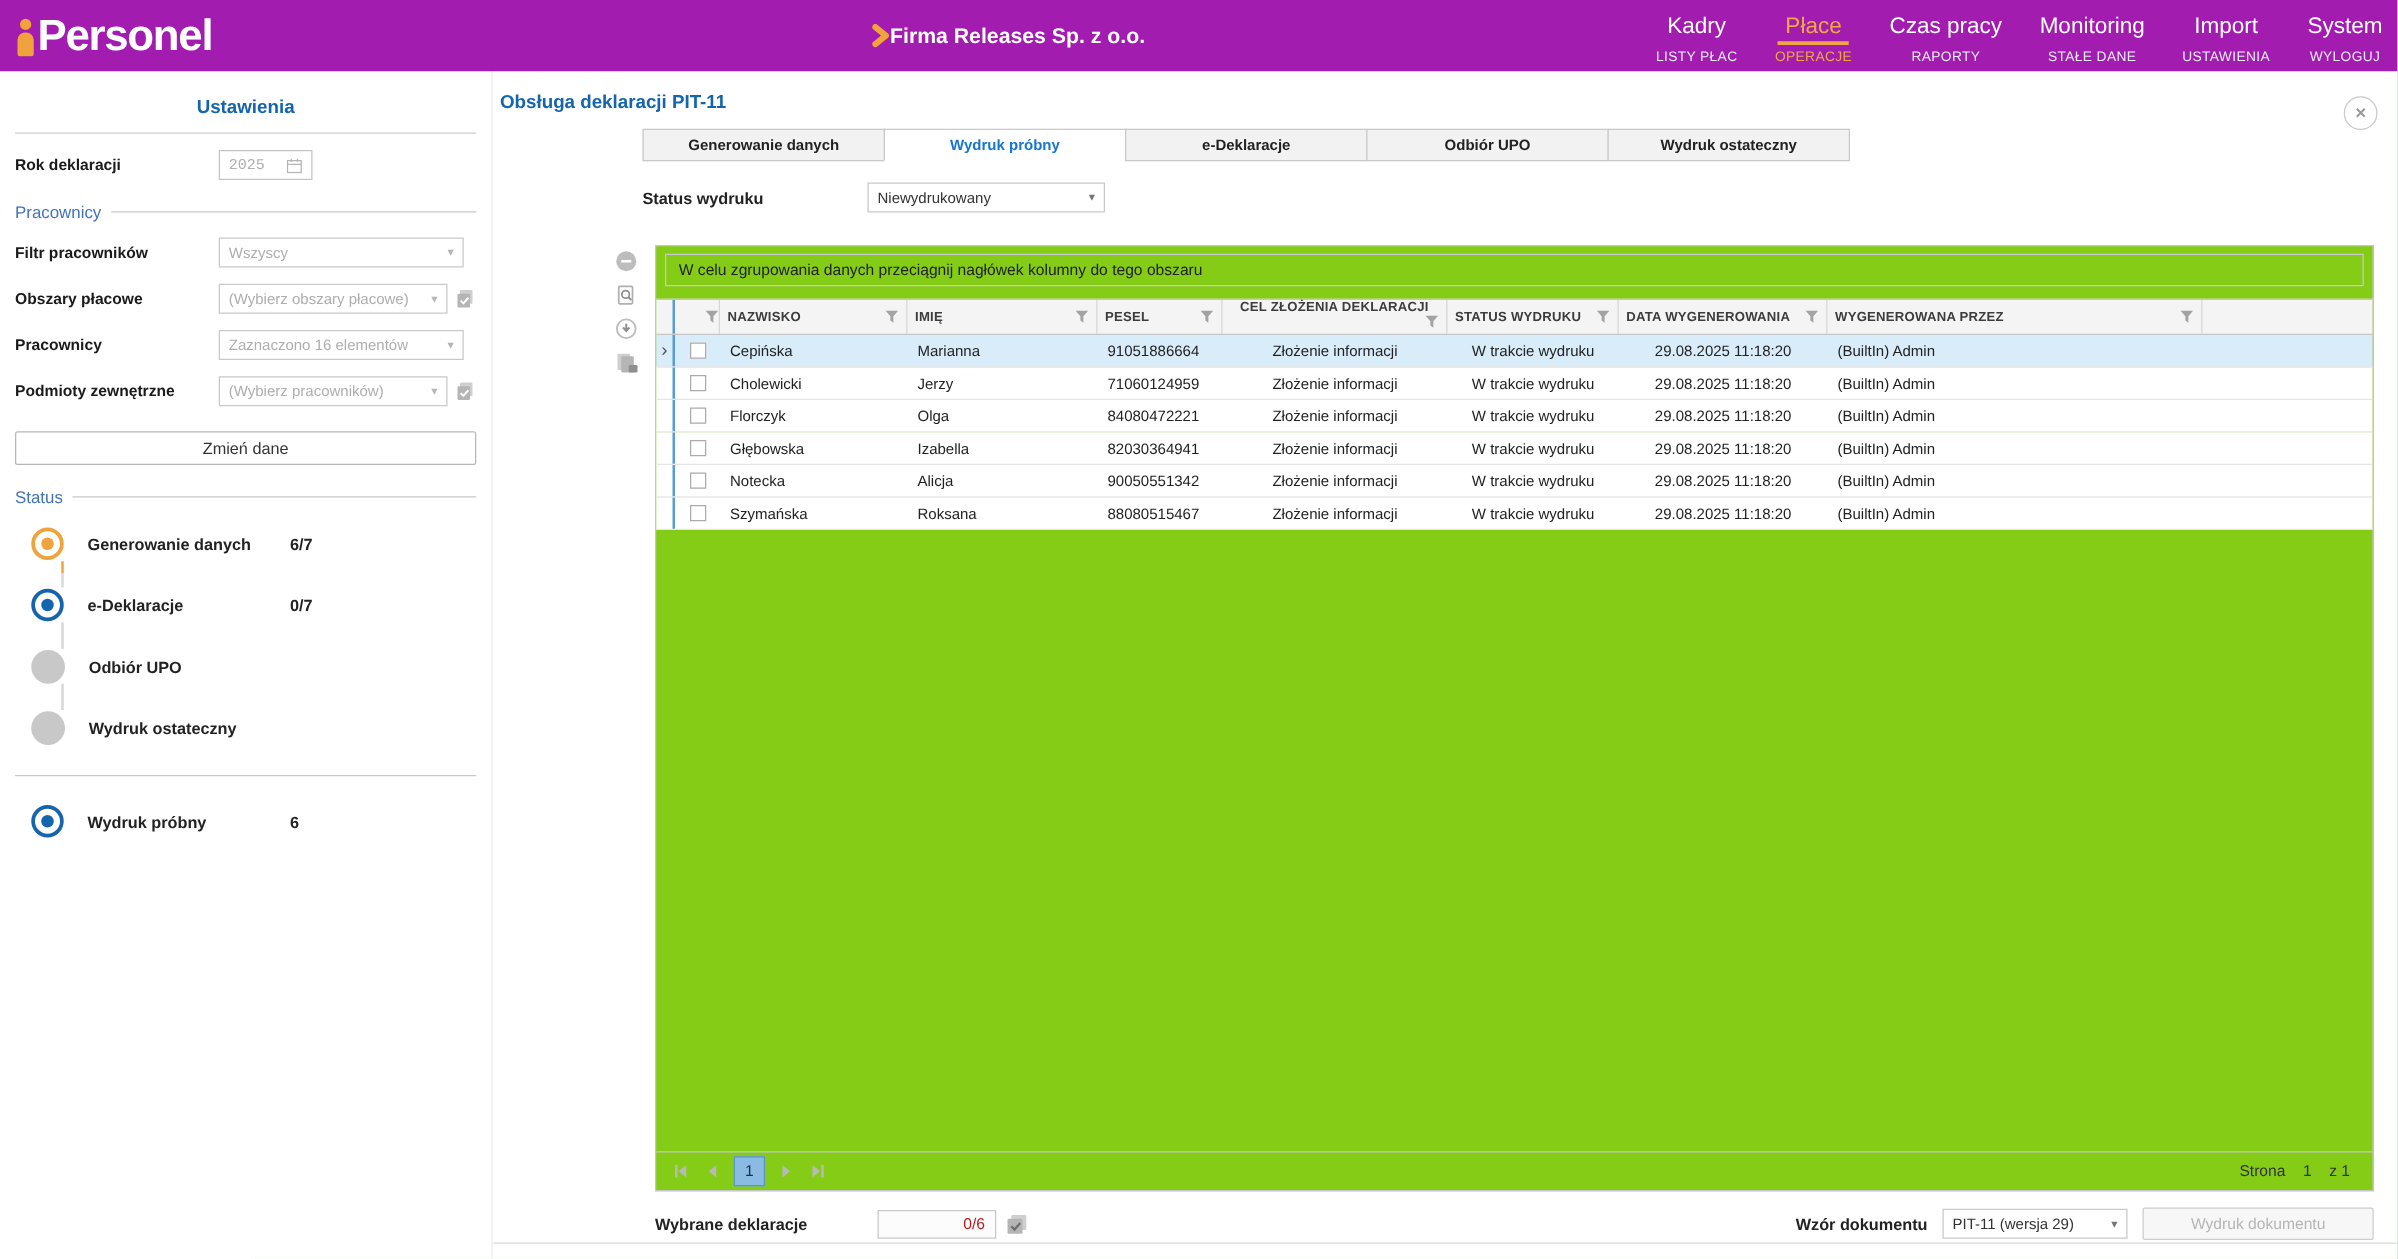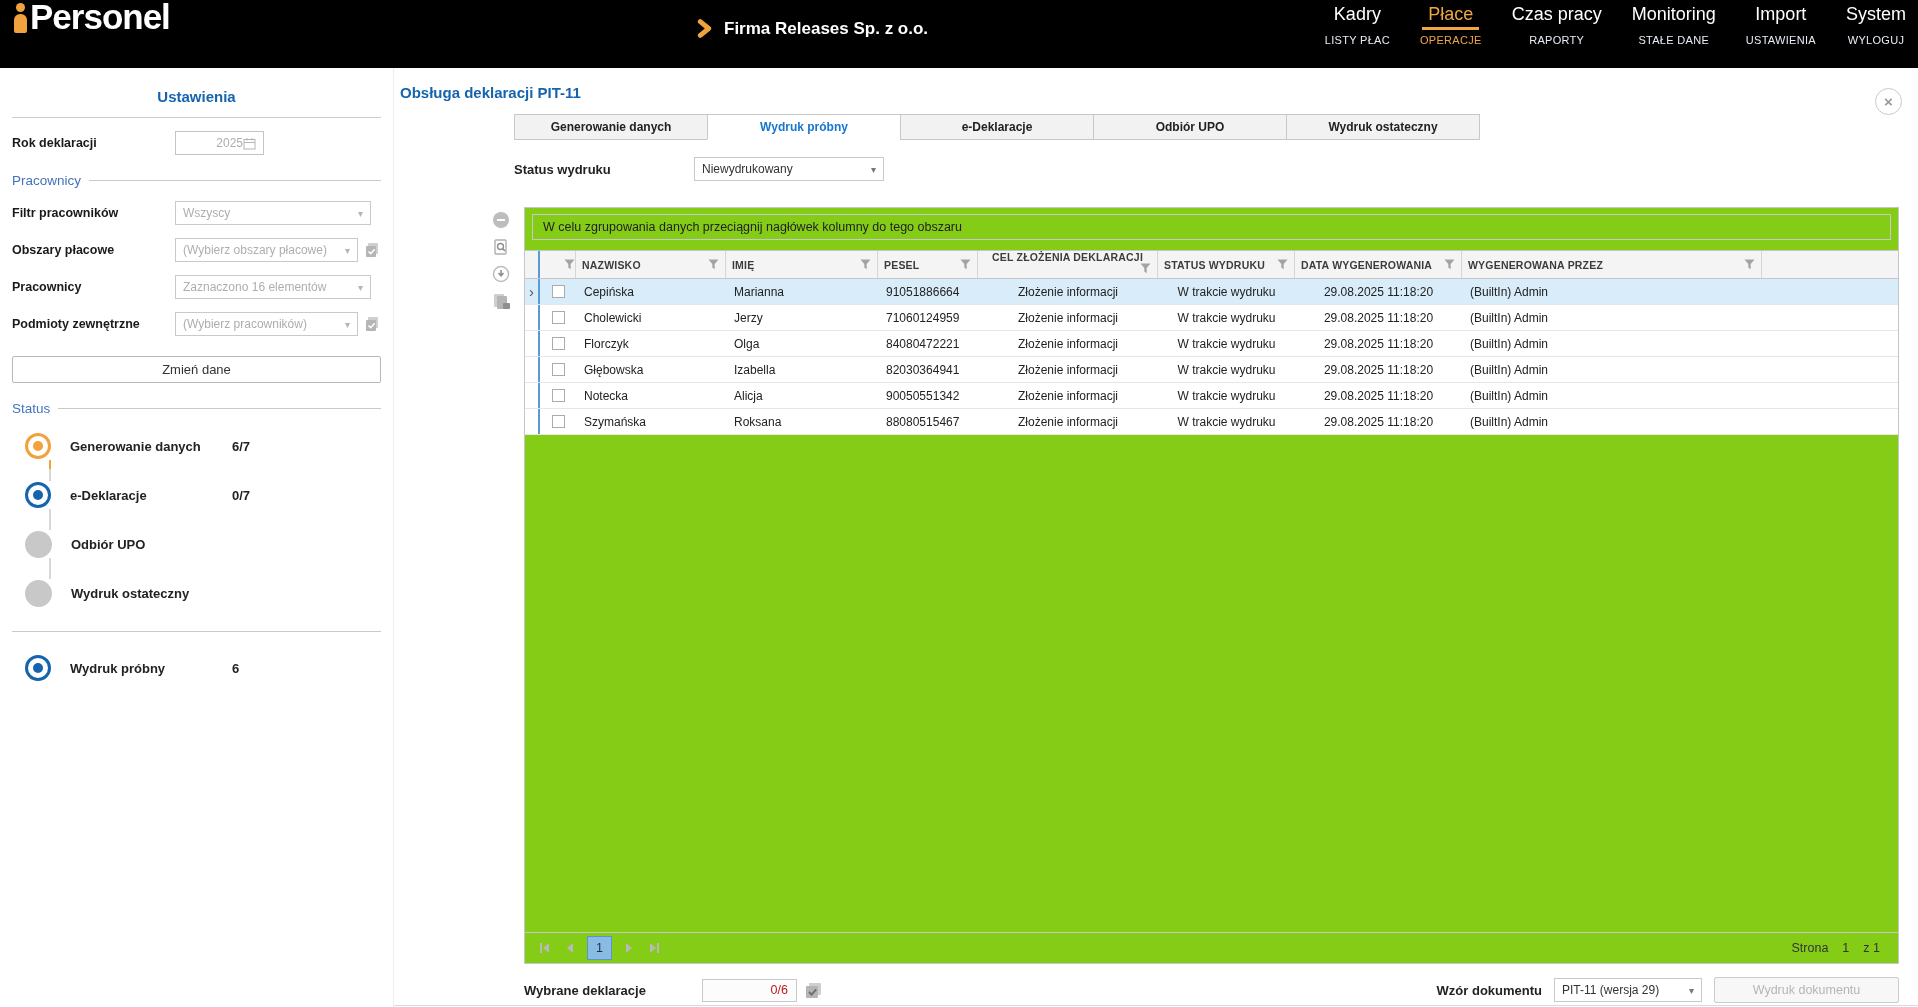--- a/index.html
+++ b/index.html
@@ -1,26 +1,26 @@
 <!DOCTYPE html>
 <html><head>
 <meta charset="utf-8">
 <style>
   * { box-sizing: border-box; margin: 0; padding: 0; }
   html,body { width:1918px; height:1007px; overflow:hidden; background:#fff;
     font-family:"Liberation Sans", sans-serif; color:#222; }
 
   
-  .topbar { height:68px; background:#000000; display:flex; align-items:flex-start;
+  .topbar { height:57px; background:#a21caf; display:flex; align-items:center;
     padding:0 12px 0 14px; position:relative; }
   .logo { display:flex; align-items:flex-end; gap:3px; cursor:pointer; }
   .lp-head { width:9px; height:9px; border-radius:50%; background:#f0a23c; display:block; margin:0 auto 2px; }
   .lp-body { width:13px; height:19px; border-radius:6px 6px 2px 2px; background:#f0a23c; display:block; }
   .logo-text { color:#fff; font-size:35px; font-weight:bold; letter-spacing:-1px; line-height:0.95; }
-  .company { position:absolute; left:697px; top:0; height:57px; display:flex; align-items:center; gap:12px; }
+  .company { position:absolute; left:697px; top:0; height:57px; display:flex; align-items:center; gap:0; }
   .company-name { color:#fff; font-size:17px; font-weight:bold; }
   .nav { margin-left:auto; display:grid; grid-template-columns:repeat(6,auto);
     column-gap:30px; row-gap:4px; text-align:center; padding-top:4px; }
   .nav-main { color:#fff; font-size:18px; cursor:pointer; white-space:nowrap; }
   .nav-main.active { color:#f0a643; }
   .nav-main.active span { border-bottom:3px solid #f0a643; padding:0 6px 2px 6px; display:inline-block; }
   .nav-sub { color:#e8edf5; font-size:11px; letter-spacing:0.3px; cursor:pointer; white-space:nowrap; }
   .nav-sub.active { color:#f0a643; }
 
   
@@ -28,21 +28,21 @@
   .sidebar { width:394px; border-right:1px solid #eee; padding:0 12px; flex:none; }
   .main { flex:1; position:relative; height:938px; border-bottom:1px solid #d9d9d9; }
 
   
   .sb-title { text-align:center; color:#1464ae; font-size:15px; font-weight:bold; margin-top:20px; }
   .sb-hr { border:none; border-top:1px solid #cfcfcf; margin:12px 0 6px 0; }
   .field { display:flex; align-items:center; margin:13px 0; }
   .field label { font-size:12.5px; font-weight:bold; color:#1a1a1a; width:163px; flex:none; }
   .inp { height:24px; border:1px solid #c4c4c4; background:#fff; display:flex; align-items:center;
     padding:0 7px; font-size:12px; color:#aeaeae; }
-  .inp.rok { width:89px; justify-content:flex-end; }
+  .inp.rok { width:75px; justify-content:space-between;font-family:Liberation Mono, monospace; }
   .sel { width:196px; height:24px; border:1px solid #c9c9c9; background:#fff; display:flex;
     align-items:center; padding:0 7px; font-size:12px; color:#aeaeae; cursor:pointer; }
   .sel .caret { margin-left:auto; color:#b5b5b5; font-size:10px; }
   .sel.dark { color:#333; }
   .sel.dark .caret { color:#777; }
   .sel-icon-btn { margin-left:5px; cursor:pointer; display:inline-flex; }
   .section-h { display:flex; align-items:center; color:#4273bb; font-size:13.5px; margin:18px 0 4px 0; }
   .section-h .line { flex:1; border-top:1px solid #c9c9c9; margin-left:8px; }
   .change-btn { display:block; width:100%; height:27px; background:#fff; border:1px solid #b8b8b8;
     border-radius:2px; font-size:13px; color:#333; margin:20px 0 4px 0; cursor:pointer;

